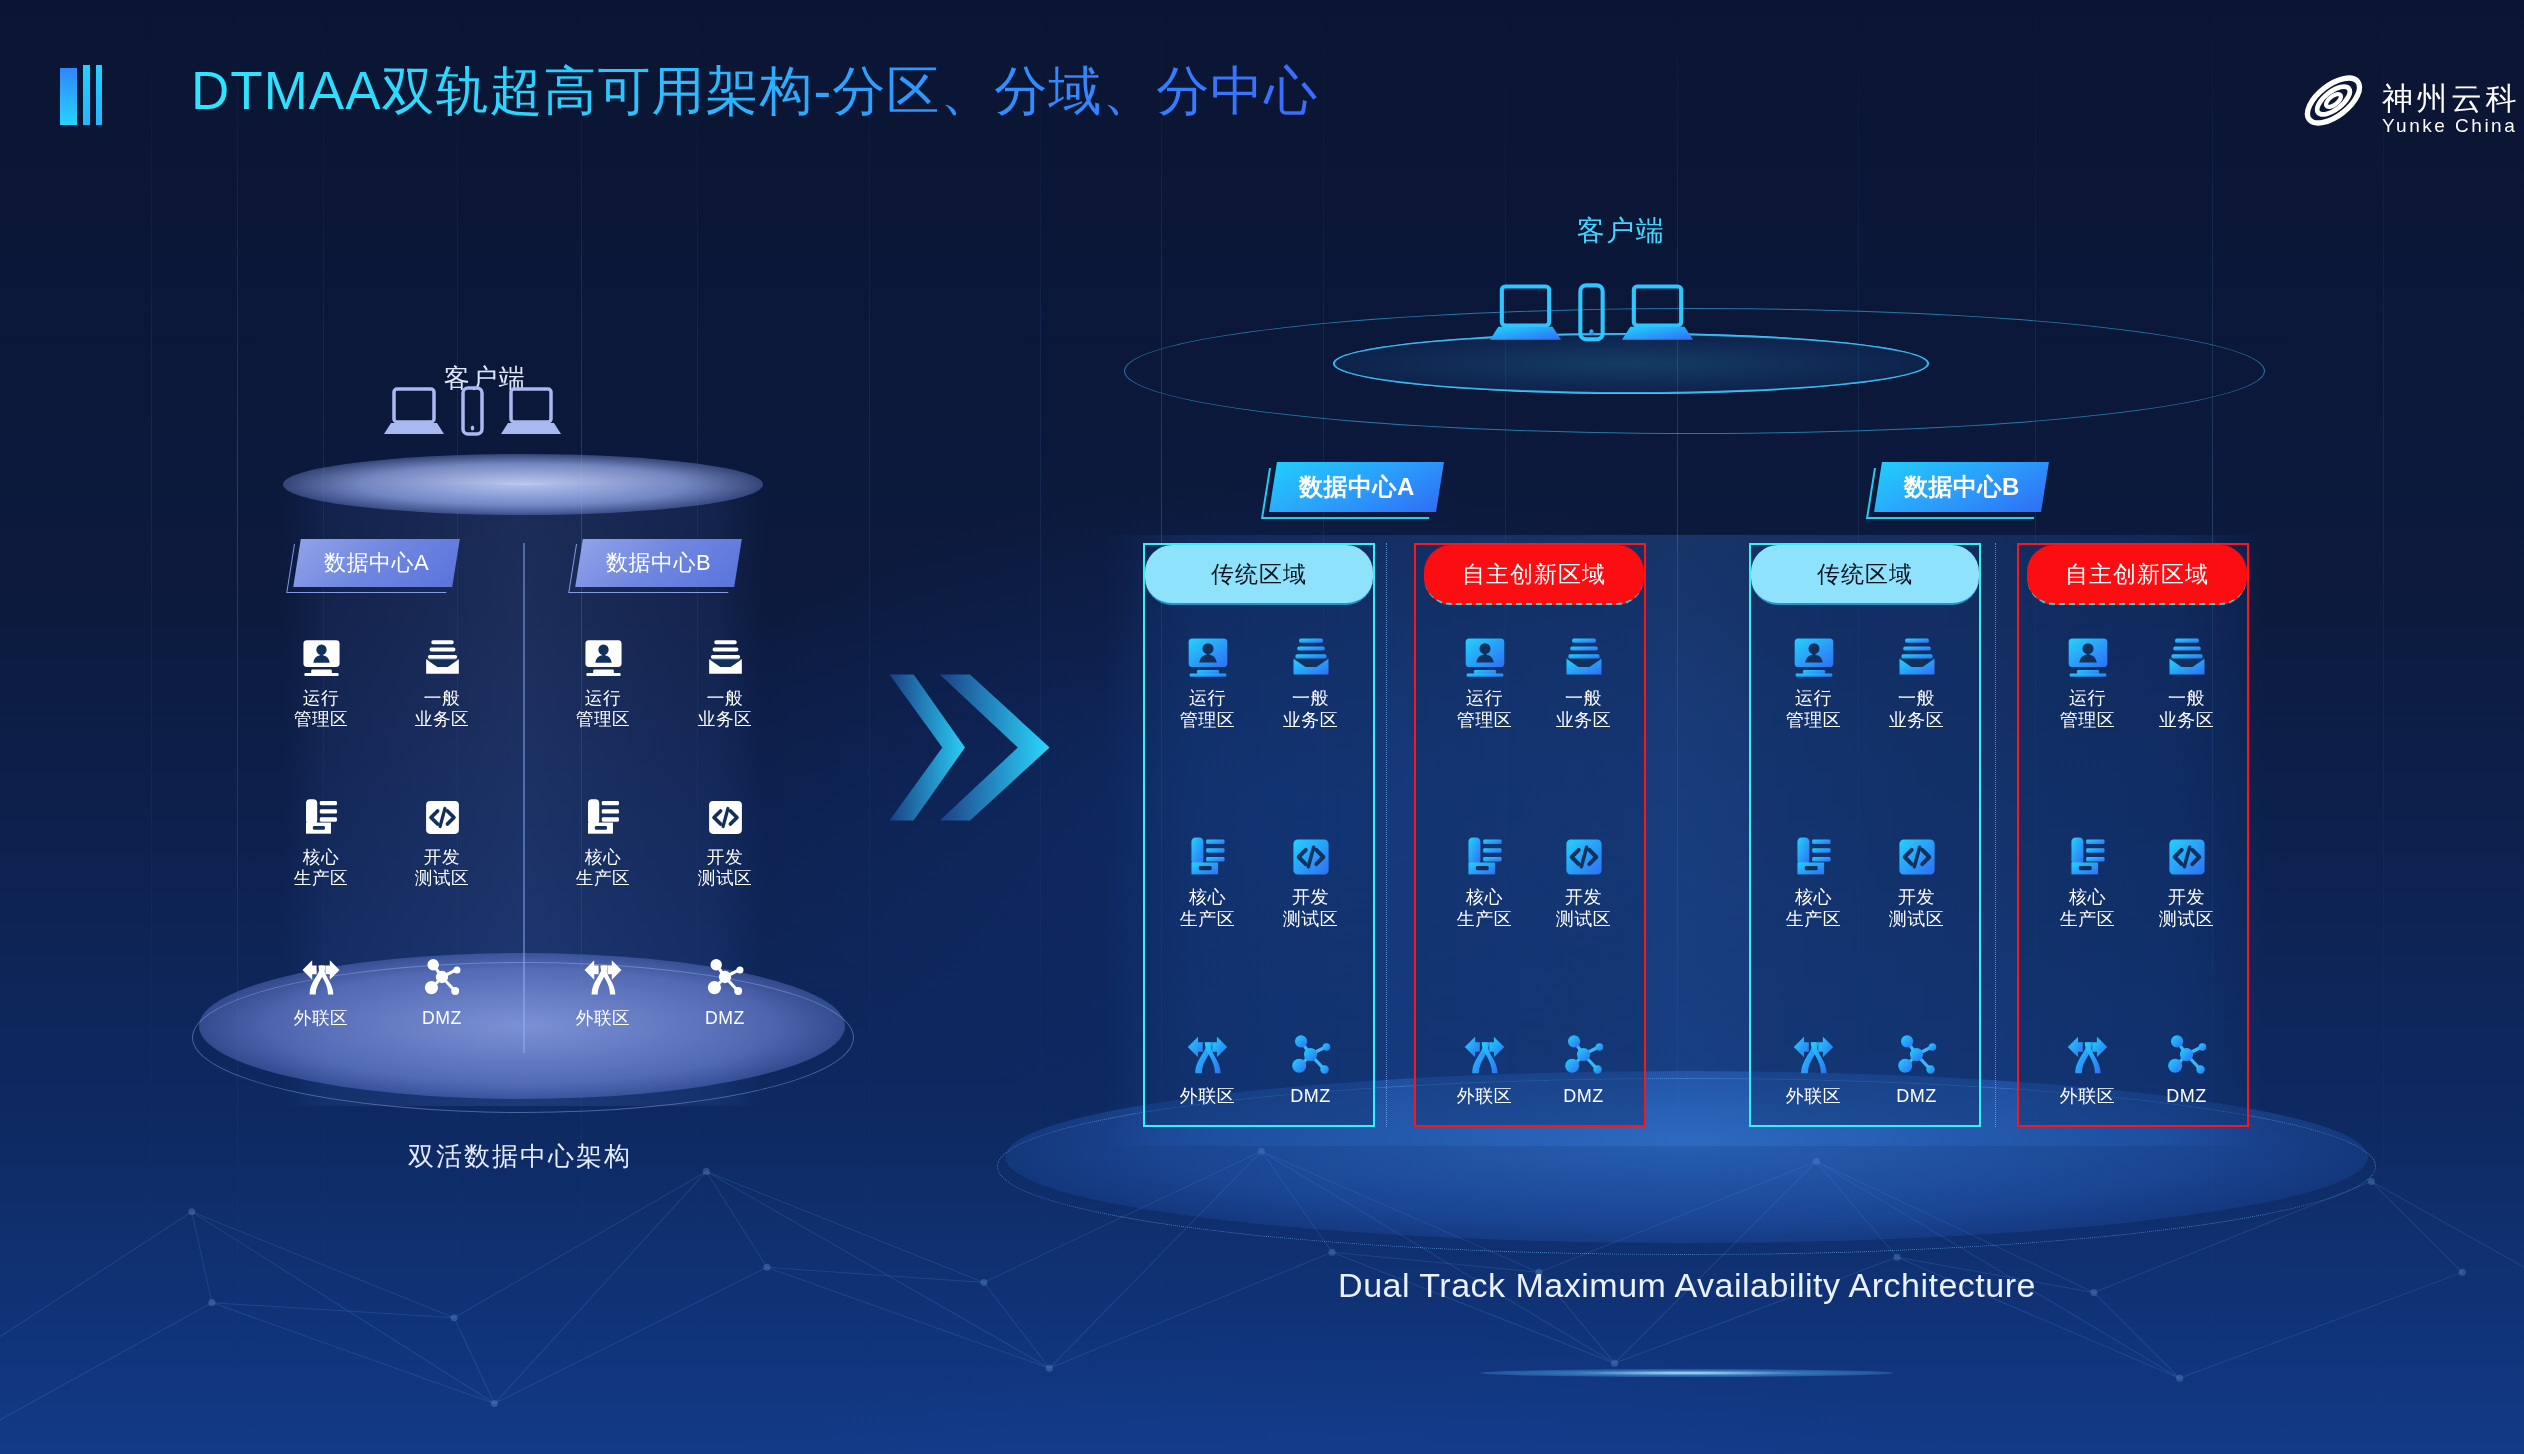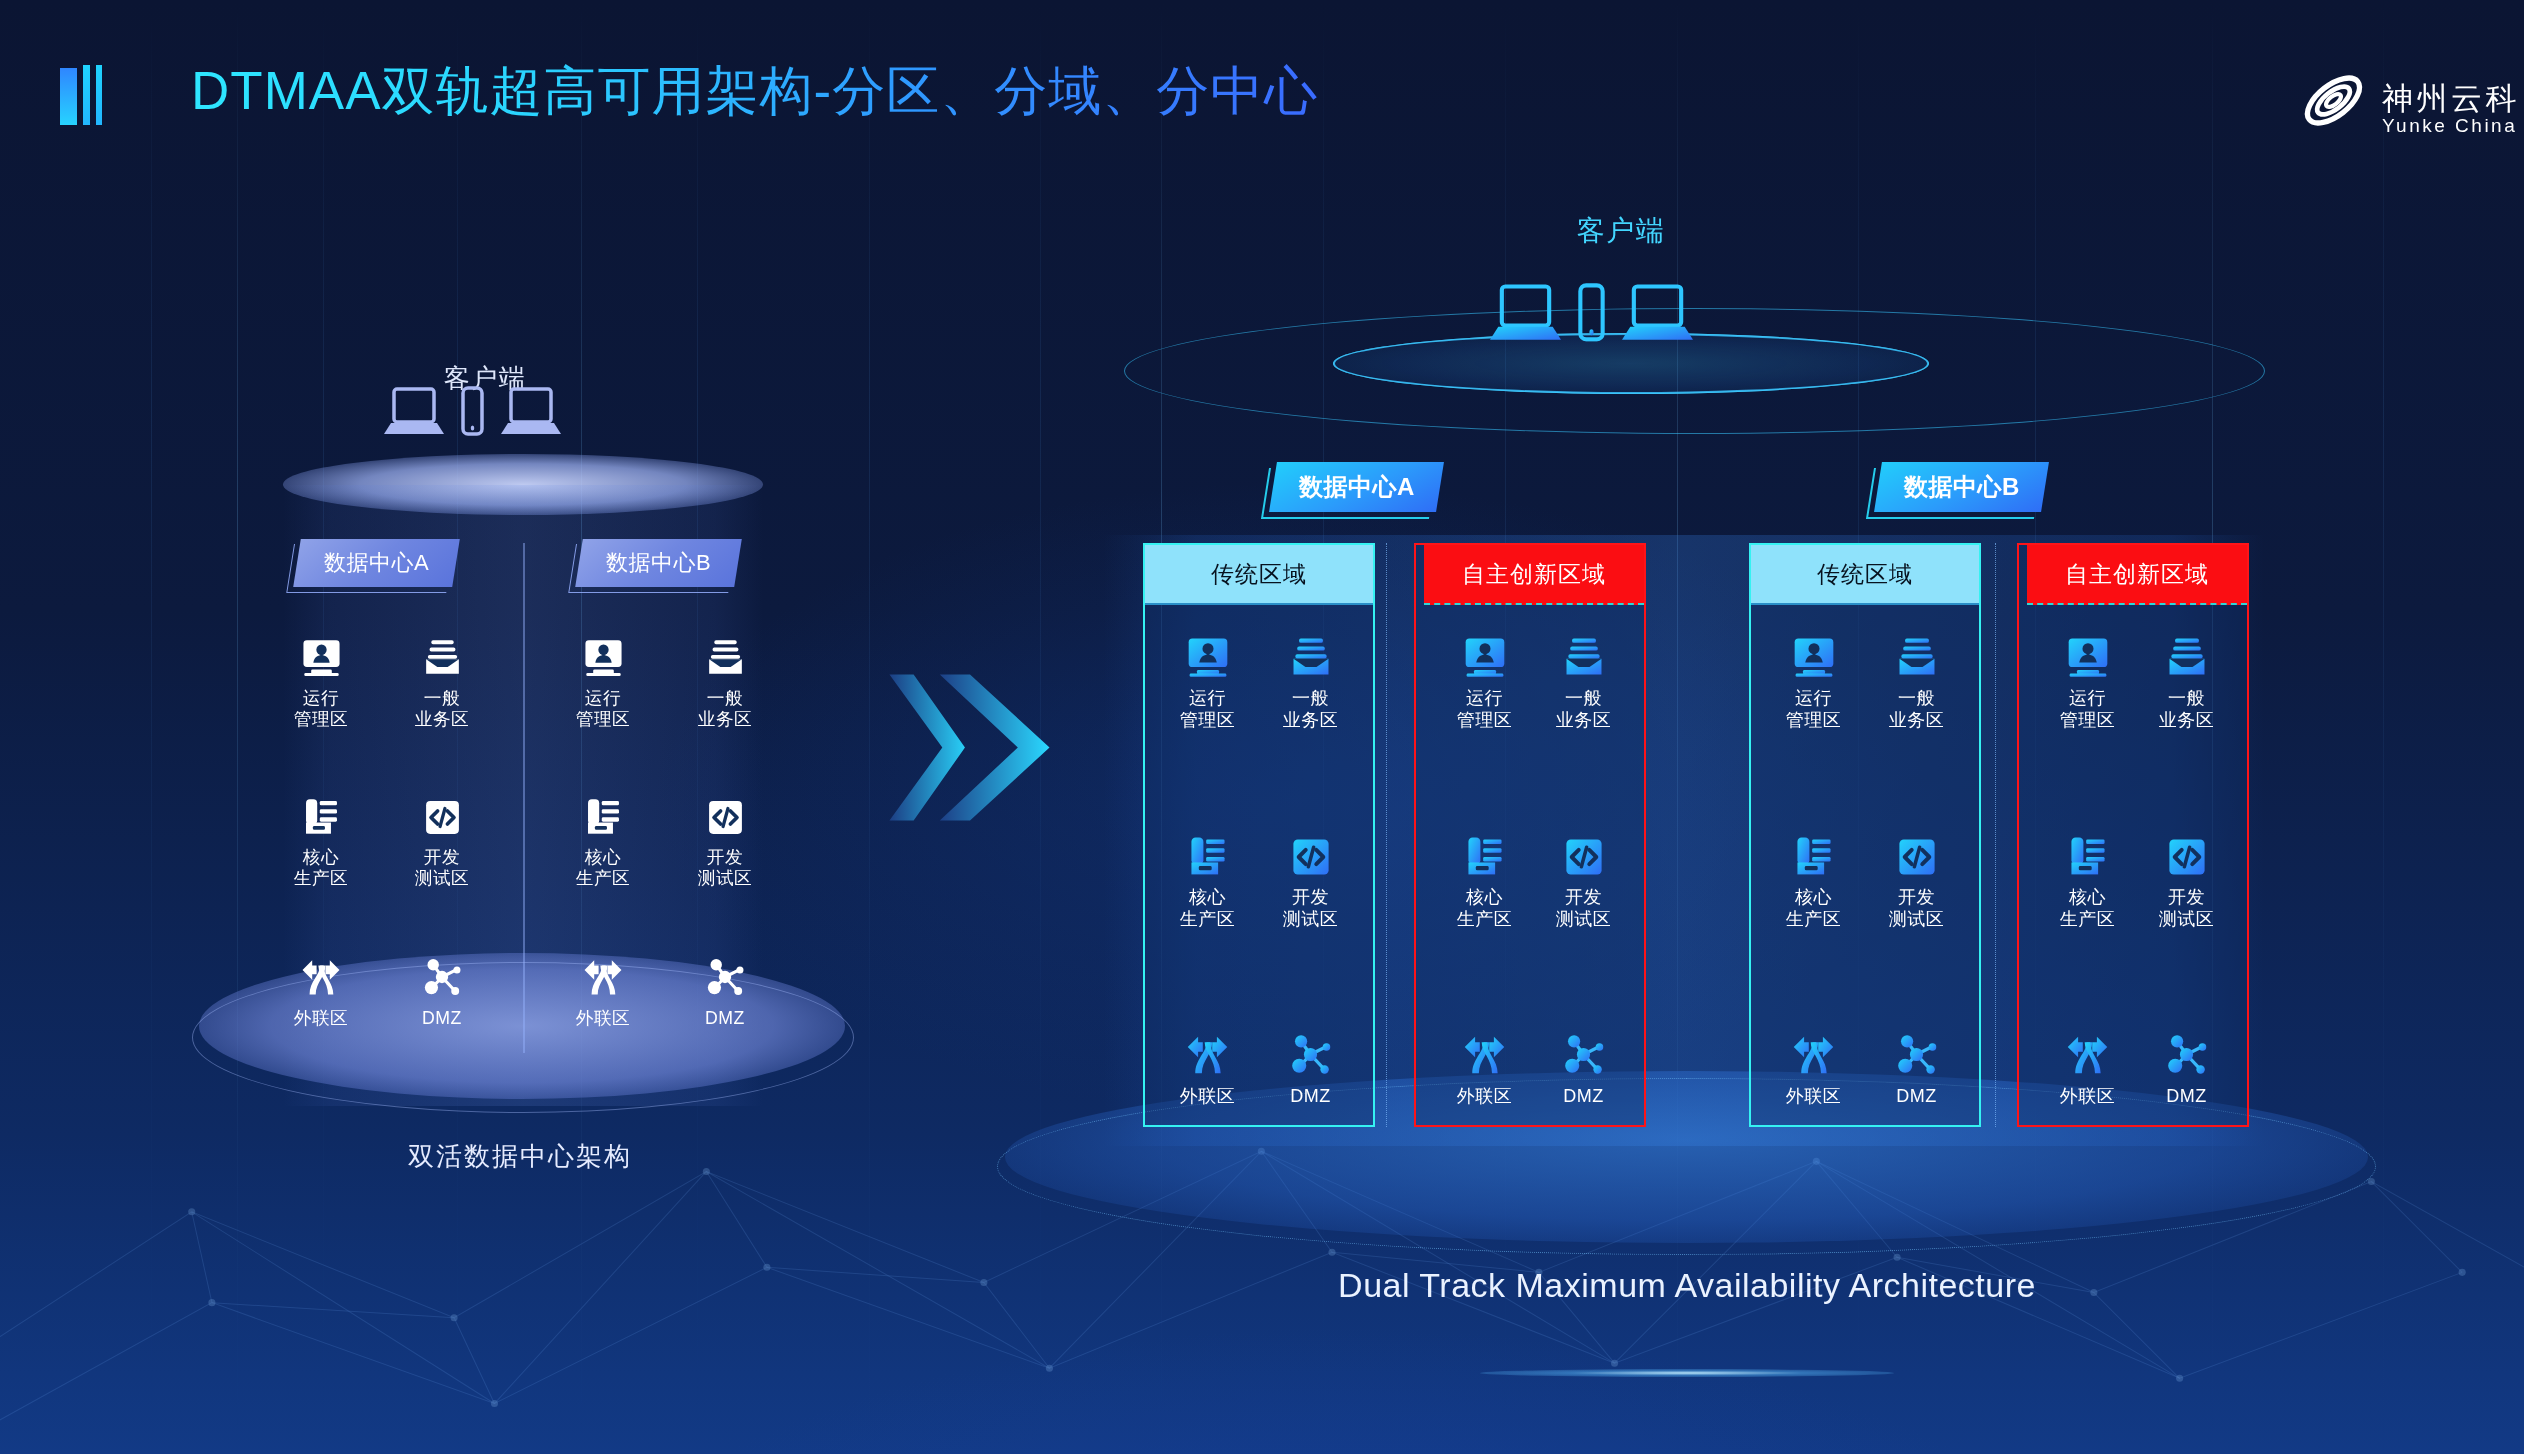--- a/index.html
+++ b/index.html
@@ -157,21 +157,21 @@
   }
 
   .panel{
     position:absolute; top:543px; width:232px; height:584px;
     display:flex; flex-direction:column;
   }
   .panel.trad{ border:2.5px solid #35f2f2; background:rgba(14,46,100,.40); }
   .panel.inno{ border:2.5px solid #ff1418; background:rgba(14,46,100,.40);padding-left:8px; }
   .panel-head{
     height:60px; display:flex; align-items:center; justify-content:center;
-    font-size:23px; letter-spacing:1px; flex:0 0 auto;
+    font-size:23px; letter-spacing:1px; flex:0 0 auto;border-radius:27px;
   }
   .panel.trad .panel-head{ background:#8fe2fb; color:#07121f; border-bottom:2px solid #2a8fc8; }
   .panel.inno .panel-head{ background:#fb0d12; color:#ffffff; border-bottom:2.5px dashed #2fd7d7; }
   .panel-body{ flex:1; display:grid; grid-template-columns:1fr 1fr; align-content:space-between; padding:22px 11px 17px; }
   .p-cell{ text-align:center; }
   .p-cell .ic{ height:53px; display:flex; align-items:flex-end; justify-content:center; }
   .p-cell .lb{ margin-top:8px; font-size:18px; line-height:1.2; color:#fff; letter-spacing:0.5px; }
   .dash-sep{ position:absolute; top:543px; height:584px; border-left:1.5px dotted rgba(130,190,255,.65); }
 
   .right-caption{ left:1192px; top:1257px; width:990px; text-align:center; }

